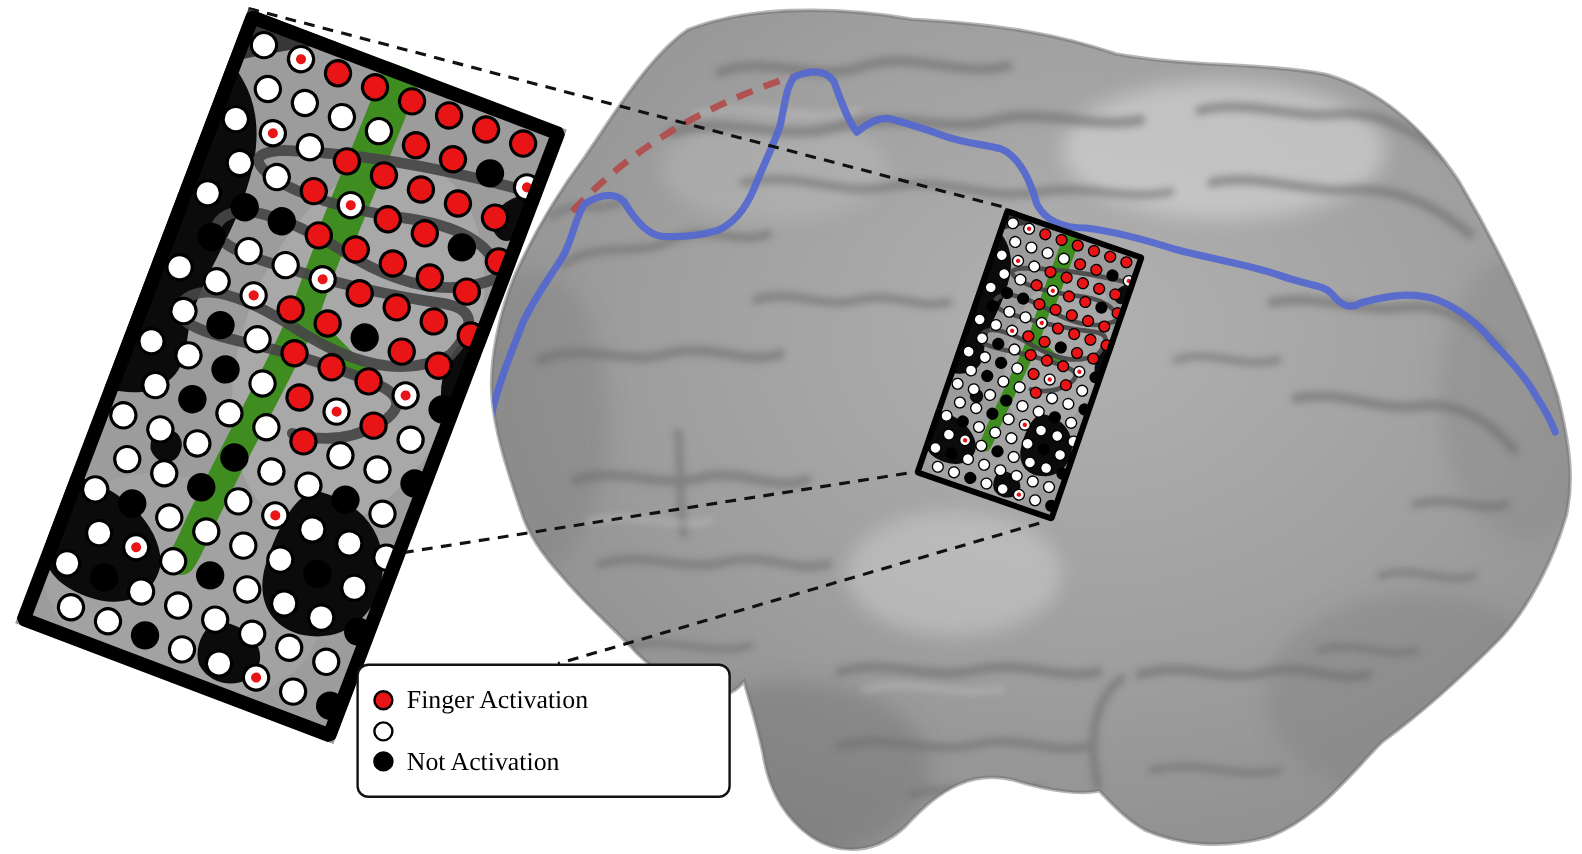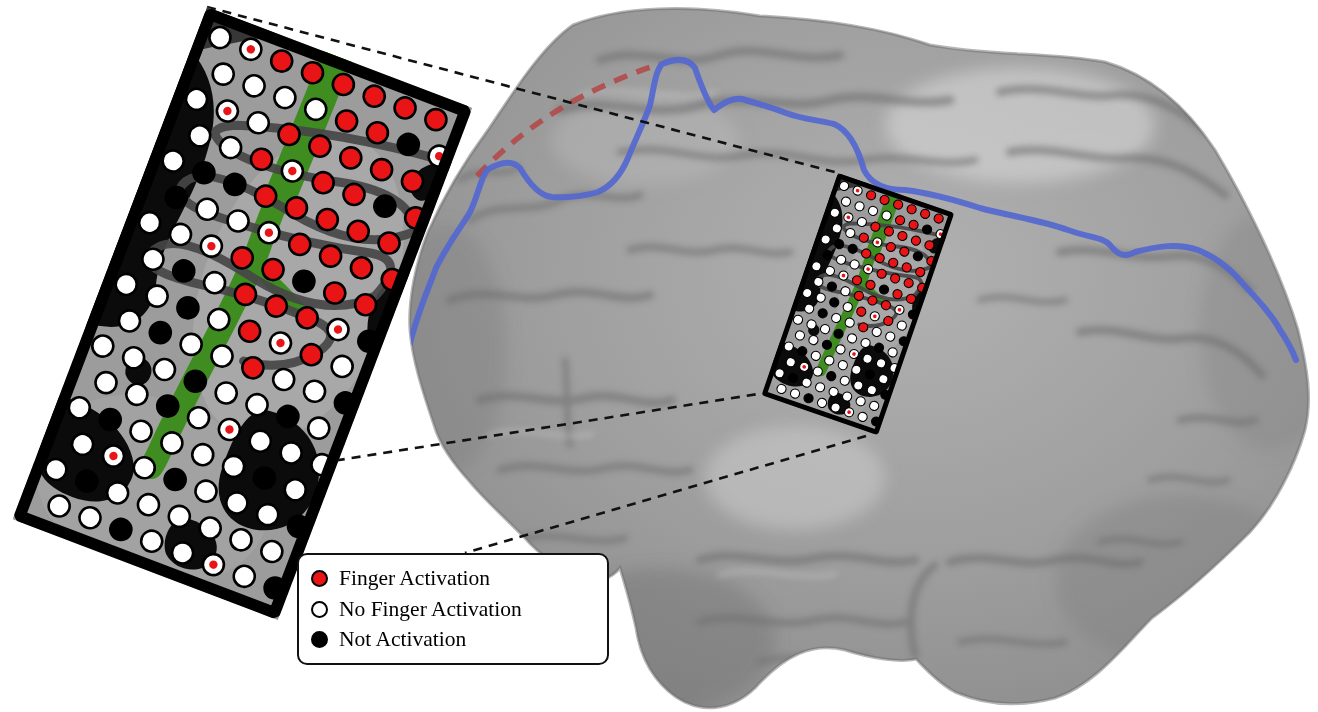--- a/index.html
+++ b/index.html
@@ -438,21 +438,20 @@
   </svg>
   </div>
 
   <div class="legend">
     <div class="legend-row">
       <span class="legend-dot" style="background: rgb(232, 20, 22);"></span>
       <span class="legend-label">Finger Activation</span>
     </div>
     <div class="legend-row">
       <span class="legend-dot" style="background: rgb(255, 255, 255);"></span>
-      <span class="legend-label">No Finger Activation</span>
     </div>
     <div class="legend-row">
       <span class="legend-dot" style="background: rgb(0, 0, 0);"></span>
       <span class="legend-label">Not Activation</span>
     </div>
   </div>
 
 </div>
 
 </body></html>

